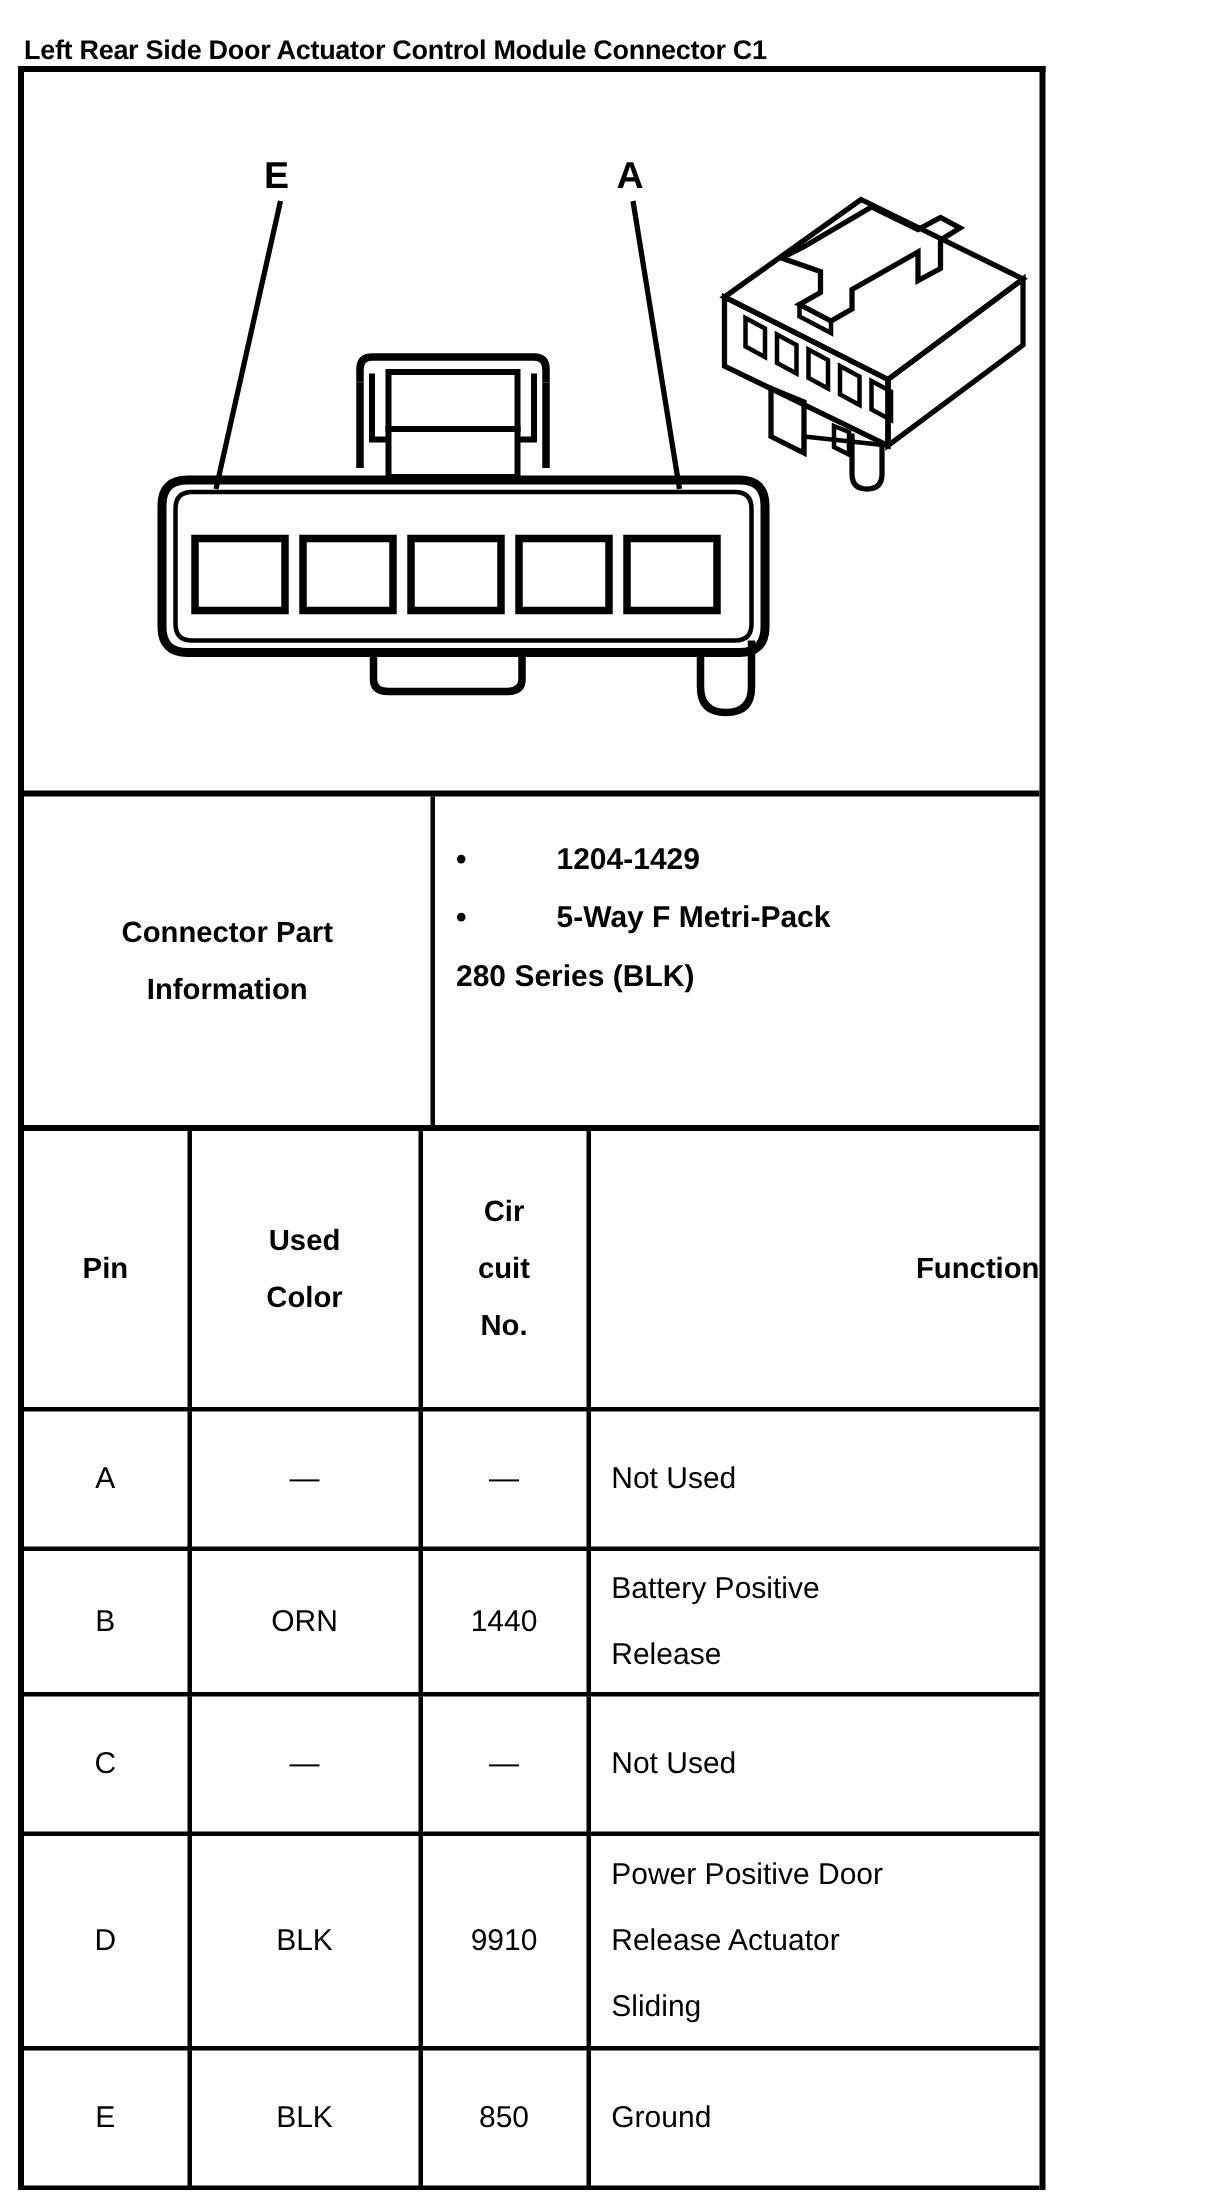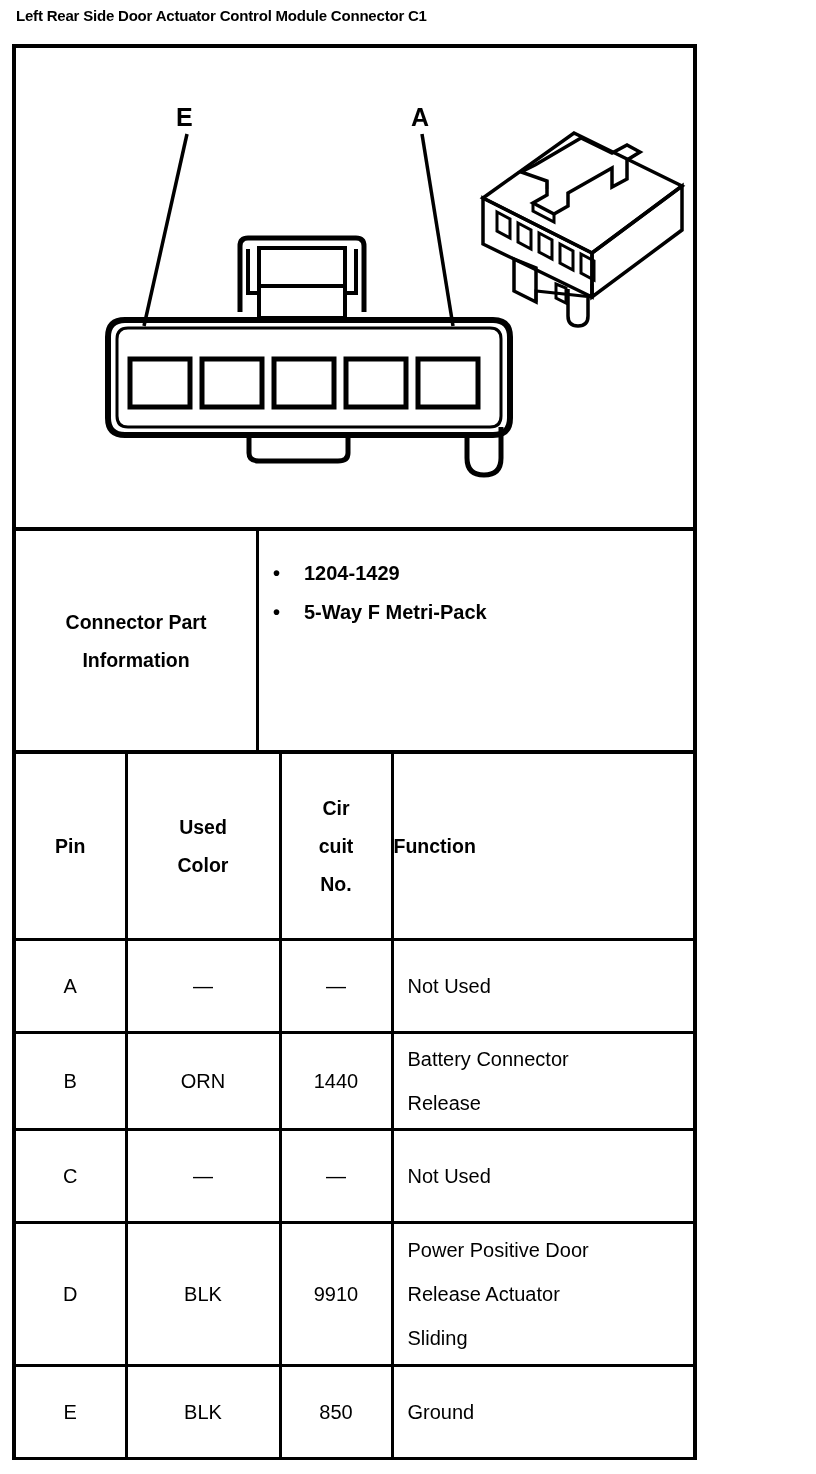--- a/index.html
+++ b/index.html
@@ -14,22 +14,22 @@
     position: relative;
     font-family: "Liberation Sans", sans-serif;
     color: #000000;
     overflow: hidden;
   }
 
   
   .doc-title {
     position: absolute;
     left: 16px;
-    top: 3px;
-    font-size: 15px;
+    top: 20px;
+    font-size: 18px;
     font-weight: bold;
     letter-spacing: -0.2px;
     white-space: nowrap;
     line-height: 26px;
   }
 
   
   .frame {
     position: absolute;
     left: 12px;
@@ -72,21 +72,21 @@
   }
 
   
   .partinfo-row {
     display: flex;
     border-bottom: 4px solid #000;
     box-sizing: border-box;
     min-height: 223px;
   }
   .partinfo-label {
-    width: 243px;
+    width: 274px;
     box-sizing: border-box;
     border-right: 3px solid #000;
     display: flex;
     align-items: center;
     justify-content: center;
     text-align: center;
     font-size: 19.5px;
     font-weight: bold;
     line-height: 38px;
     padding: 4px 10px;
@@ -102,21 +102,21 @@
   .bullet-line {
     display: flex;
     align-items: flex-start;
   }
   .bullet-dot {
     width: 31px;
     flex: none;
     font-size: 20px;
     line-height: 39px;
   }
-  .bullet-text { flex: 1; }
+  .bullet-text { flex: 1; margin-left: 36px; }
   .partinfo-tail { line-height: 39px; }
 
   
   table.pin-table {
     width: 100%;
     border-collapse: collapse;
     table-layout: fixed;
   }
   table.pin-table th,
   table.pin-table td {
@@ -135,21 +135,21 @@
 
   thead th {
     font-size: 19.5px;
     font-weight: bold;
     text-align: center;
     vertical-align: bottom;
     height: 185px;
     line-height: 38px;
     padding-bottom: 14px;
   }
-  thead th.th-function { text-align: left; }
+  thead th.th-function { text-align: right; }
 
   tbody td {
     font-size: 20px;
     font-weight: normal;
     text-align: center;
     line-height: 44px;
   }
   tbody td.cell-function {
     text-align: left;
     padding-left: 14px;
@@ -309,20 +309,21 @@
     <div class="partinfo-label">Connector Part Information</div>
     <div class="partinfo-value">
       <div class="bullet-line">
         <span class="bullet-dot">•</span>
         <span class="bullet-text">1204-1429</span>
       </div>
       <div class="bullet-line">
         <span class="bullet-dot">•</span>
         <span class="bullet-text">5-Way F Metri-Pack</span>
       </div>
+      <div class="partinfo-tail">280 Series (BLK)</div>
     </div>
   </div>
 
   <table class="pin-table">
     <colgroup>
       <col class="col-pin">
       <col class="col-color">
       <col class="col-circuit">
       <col>
     </colgroup>
@@ -348,21 +349,21 @@
         <td>—</td>
         <td class="cell-function">
           <span class="fn-line">Not Used</span>
         </td>
       </tr>
       <tr class="r2">
         <td>B</td>
         <td>ORN</td>
         <td>1440</td>
         <td class="cell-function">
-          <span class="fn-line">Battery Connector</span>
+          <span class="fn-line">Battery Positive</span>
           <span class="fn-line">Release</span>
         </td>
       </tr>
       <tr class="r3">
         <td>C</td>
         <td>—</td>
         <td>—</td>
         <td class="cell-function">
           <span class="fn-line">Not Used</span>
         </td>

